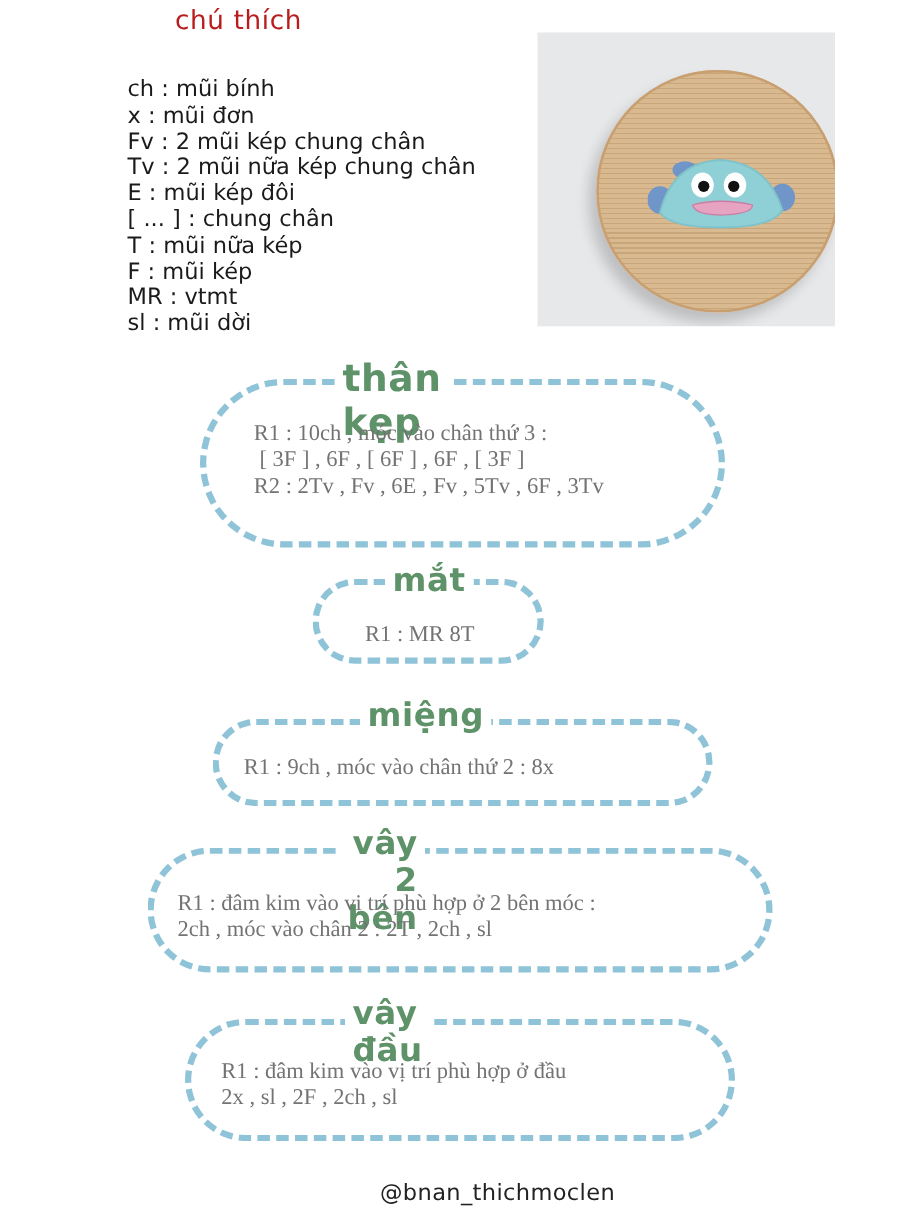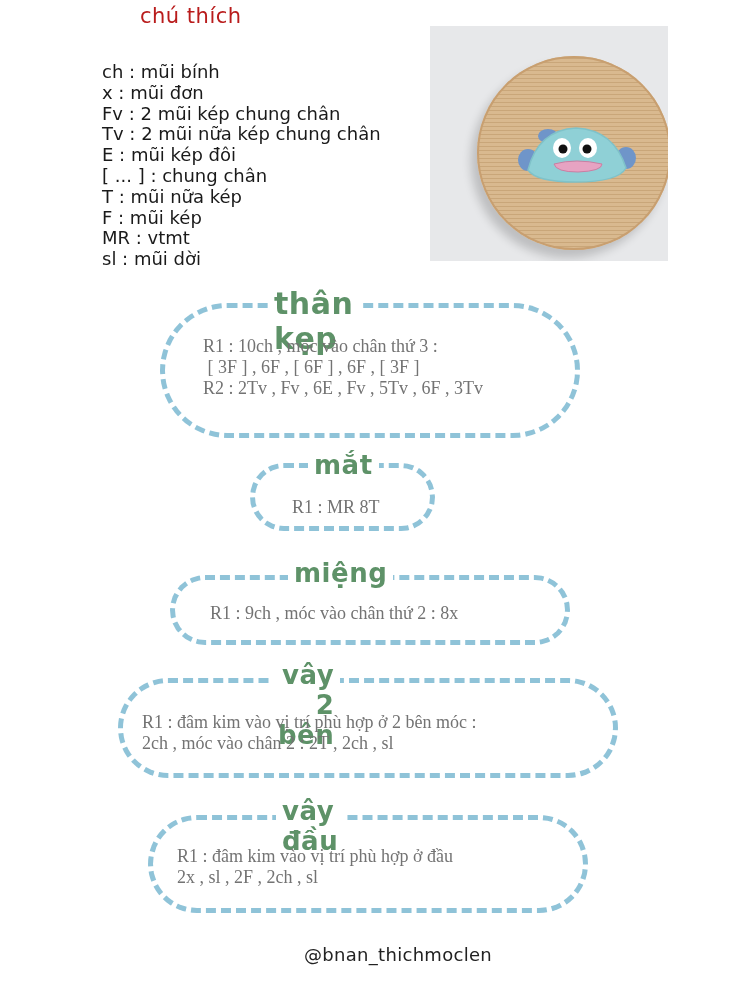--- a/index.html
+++ b/index.html
@@ -71,21 +71,21 @@
   <div class="frame" style="left:250px; top:463px; width:185px; height:68px;"></div>
   <div class="sec-title" style="left:308px; top:450px; font-size:26px;">mắt</div>
   <div class="sec-body" style="left:292px; top:497px;">
     <div>R1 : MR 8T</div>
   </div>
 </div>
 
 <div class="section">
   <div class="frame" style="left:170px; top:575px; width:400px; height:70px;"></div>
   <div class="sec-title" style="left:288px; top:558px; font-size:26px;">miệng</div>
-  <div class="sec-body" style="left:210px; top:603px;">
+  <div class="sec-body" style="left:195px; top:603px;">
     <div>R1 : 9ch , móc vào chân thứ 2 : 8x</div>
   </div>
 </div>
 
 <div class="section">
   <div class="frame" style="left:118px; top:678px; width:500px; height:100px;"></div>
   <div class="sec-title" style="left:272px; top:660px; font-size:26px;text-align:right;">vây 2 bên</div>
   <div class="sec-body" style="left:142px; top:712px;">
     <div>R1 : đâm kim vào vị trí phù hợp ở 2 bên móc :</div>
     <div>2ch , móc vào chân 2 : 2T , 2ch , sl</div>

